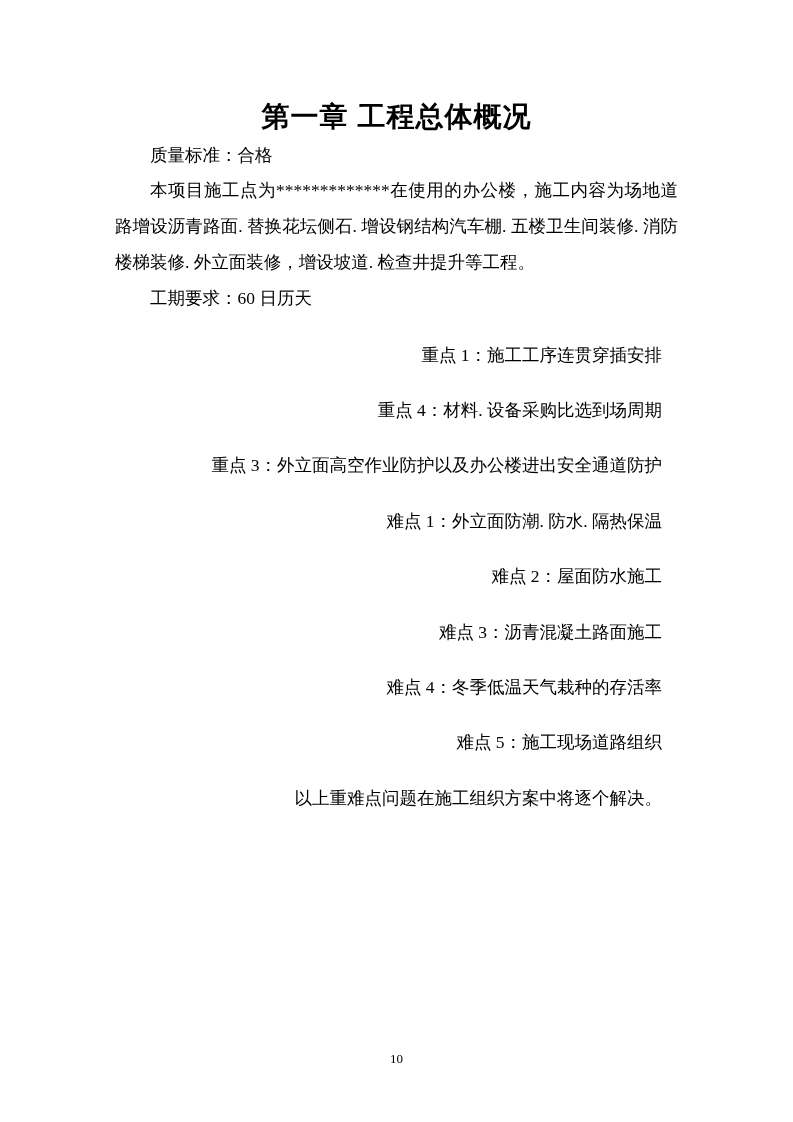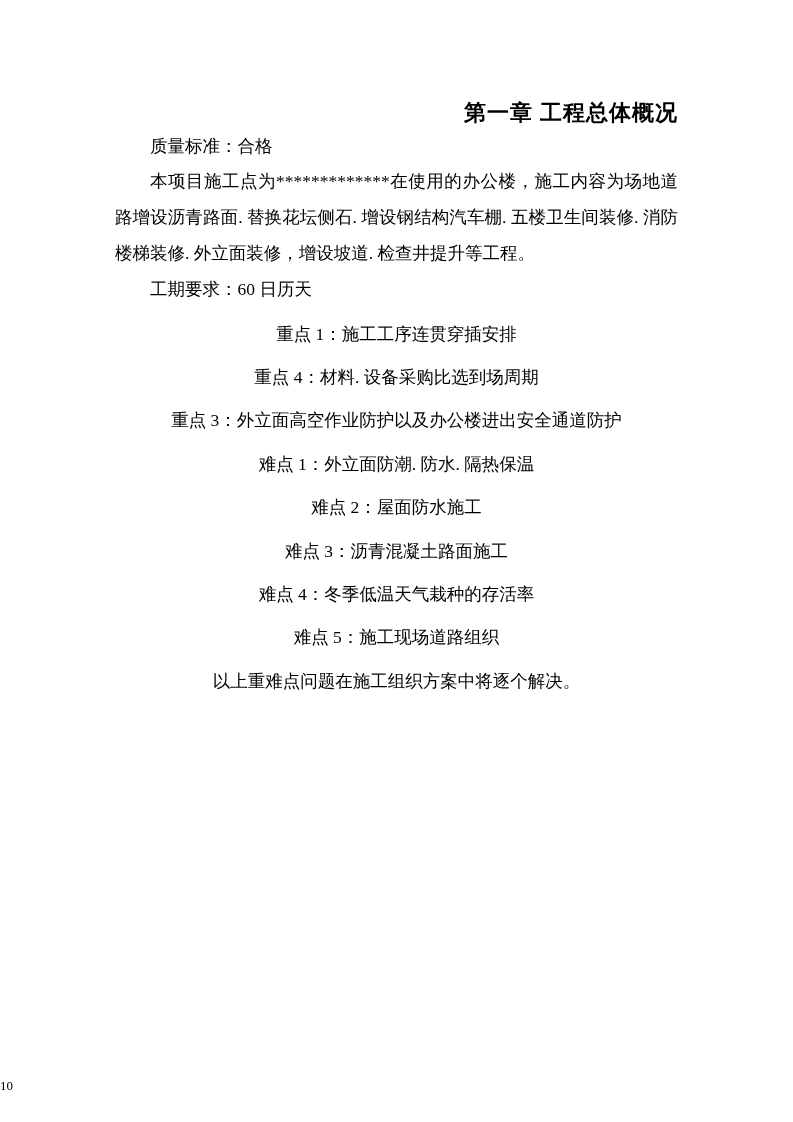--- a/index.html
+++ b/index.html
@@ -17,23 +17,23 @@
   }
   .page {
     width: 793px;
     height: 1122px;
     box-sizing: border-box;
     padding: 96px 115px 60px 115px;
     position: relative;
   }
   h1.chapter {
     font-family: "Liberation Sans", "DejaVu Sans", sans-serif;
-    font-size: 22px;
+    font-size: 28px;
     font-weight: bold;
-    text-align: right;
+    text-align: center;
     margin: 0;
     letter-spacing: 1px;
     line-height: 1.5;
   }
   .chapter-1 {
     margin-top: 16px;
     margin-bottom: 22px;
   }
   .chapter-2 {
     margin-top: 40px;
@@ -48,29 +48,30 @@
   }
   p.indent {
     text-indent: 2em;
   }
   p.tight {
     line-height: 2.0;
   }
   .list-line {
     font-size: 17.5px;
     line-height: 2.25;
-    margin: 4px;
-    text-align: center;
+    margin: 16px;
+    text-align: right;
     font-family: Liberation Serif, serif;
   }
   .page-number {
     position: absolute;
-    bottom: 28px;
+    bottom: 55px;
     left: 0;
     width: 793px;
+    text-align: center;
     font-size: 13px;
     font-family: "Liberation Serif", "DejaVu Serif", serif;
   }
   .spacer-sm { height: 4px; }
 </style>
 </head>
 <body>
 
 <div class="page">
 

